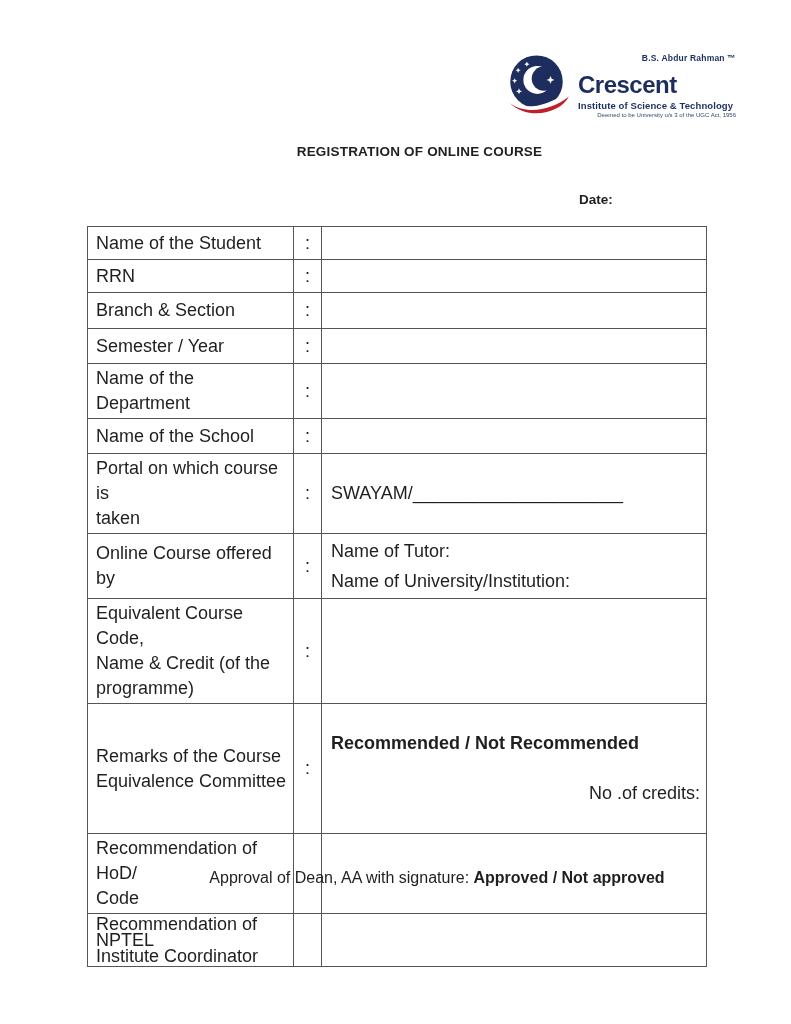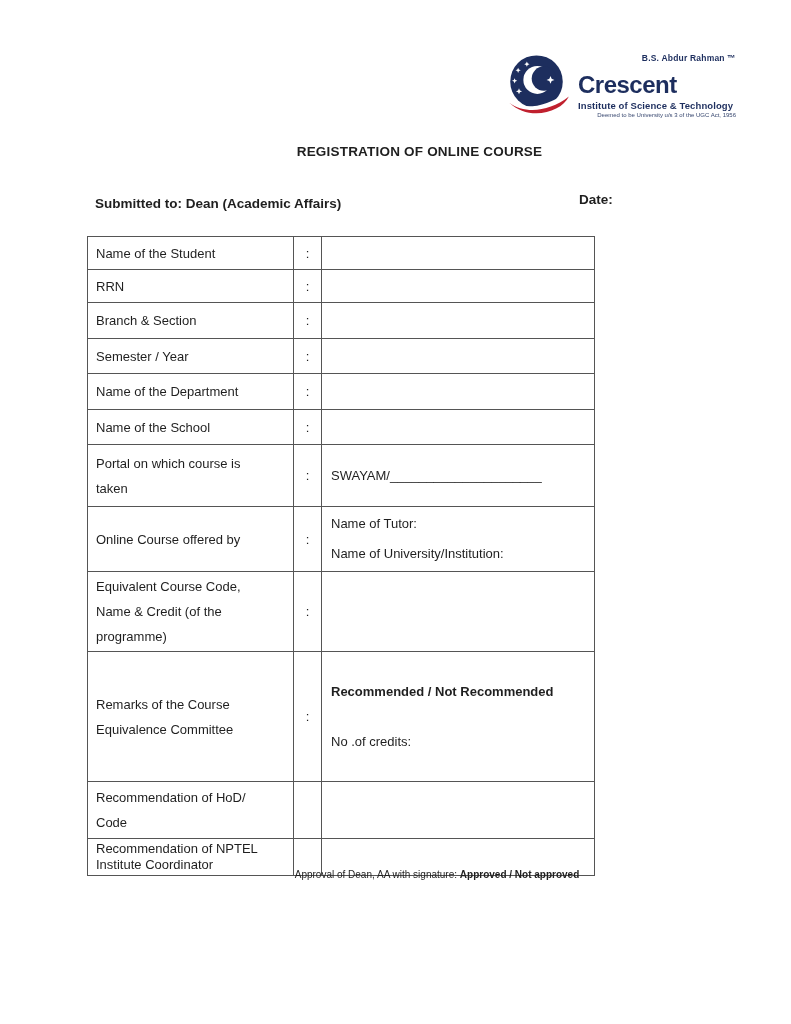--- a/index.html
+++ b/index.html
@@ -24,41 +24,41 @@
   .logo-sub { font-size:9.5px; font-weight:bold; text-align:left; letter-spacing:.1px; line-height:11px; }
   .logo-tagline { font-size:6px; text-align:right; color:#37476f; line-height:8px; }
 
   
   .doc-title { position:absolute; top:144px; left:0; width:100%; text-align:center;
                font-size:13.5px; font-weight:bold; letter-spacing:.2px; }
   .date-line { position:absolute; top:172px; left:579px; font-size:13.5px; font-weight:bold;margin-top:20px; }
   .submitted-line { position:absolute; top:196px; left:95px; font-size:13.5px; font-weight:bold; }
 
   
-  table.form { position:absolute; top:236px; left:87px; width:508px;
-               border-collapse:collapse; table-layout:fixed; font-size:13px; }
+  table.form { position:absolute; top:226px; left:87px; width:620px;
+               border-collapse:collapse; table-layout:fixed; font-size:18px; }
   table.form col.c-label { width:206px; }
   table.form col.c-colon { width:28px; }
   table.form td { border:1px solid #555; vertical-align:middle; overflow:hidden; }
   td.cell-label { padding:2px 6px 2px 8px; line-height:25px; white-space:pre-line; }
   td.cell-colon { text-align:center; line-height:25px; }
   td.cell-value { padding:2px 6px 2px 9px; line-height:25px; white-space:pre-line; }
   td.tight { line-height:16px; }
   td.lh30 { line-height:30px; }
   .v-bold { display:block; font-weight:bold; }
-  .v-norm { display:block; }
+  .v-norm { display:block;text-align:right; }
   tr.r0 { height:33px; } tr.r1 { height:33px; } tr.r2 { height:36px; }
   tr.r3 { height:35px; } tr.r4 { height:36px; } tr.r5 { height:35px; }
   tr.r6 { height:62px; } tr.r7 { height:53px; } tr.r8 { height:55px; }
   tr.r9 { height:76px; } tr.r10 { height:54px; } tr.r11 { height:57px; }
   tr.r12 { height:35px; }
 
   
   .approval-line { position:absolute; top:869px; left:87px; width:700px;
-                   text-align:center; font-size:10px; }
+                   text-align:center; font-size:16px; }
   .approval-line .opt { font-weight:bold; }
 </style>
 </head>
 <body>
 
 <div class="page">
 
   <div class="logo">
     <svg class="logo-emblem" viewBox="0 0 80 74" aria-hidden="true">
       <circle cx="36" cy="32" r="30" fill="#1d2e5e"></circle>
@@ -79,21 +79,20 @@
     <div class="logo-text">
       <div class="logo-tm">B.S. Abdur Rahman ™</div>
       <div class="logo-name">Crescent</div>
       <div class="logo-sub">Institute of Science &amp; Technology</div>
       <div class="logo-tagline">Deemed to be University u/s 3 of the UGC Act, 1956</div>
     </div>
   </div>
 
   <div class="doc-title">REGISTRATION OF ONLINE COURSE</div>
   <div class="date-line">Date:</div>
-  <div class="submitted-line">Submitted to: Dean (Academic Affairs)</div>
 
   <table class="form">
     <colgroup>
         <col class="c-label">
         <col class="c-colon">
         <col class="c-value">
       </colgroup>
     <tbody>
       <tr class="r0">
         <td class="cell-label">Name of the Student</td>

